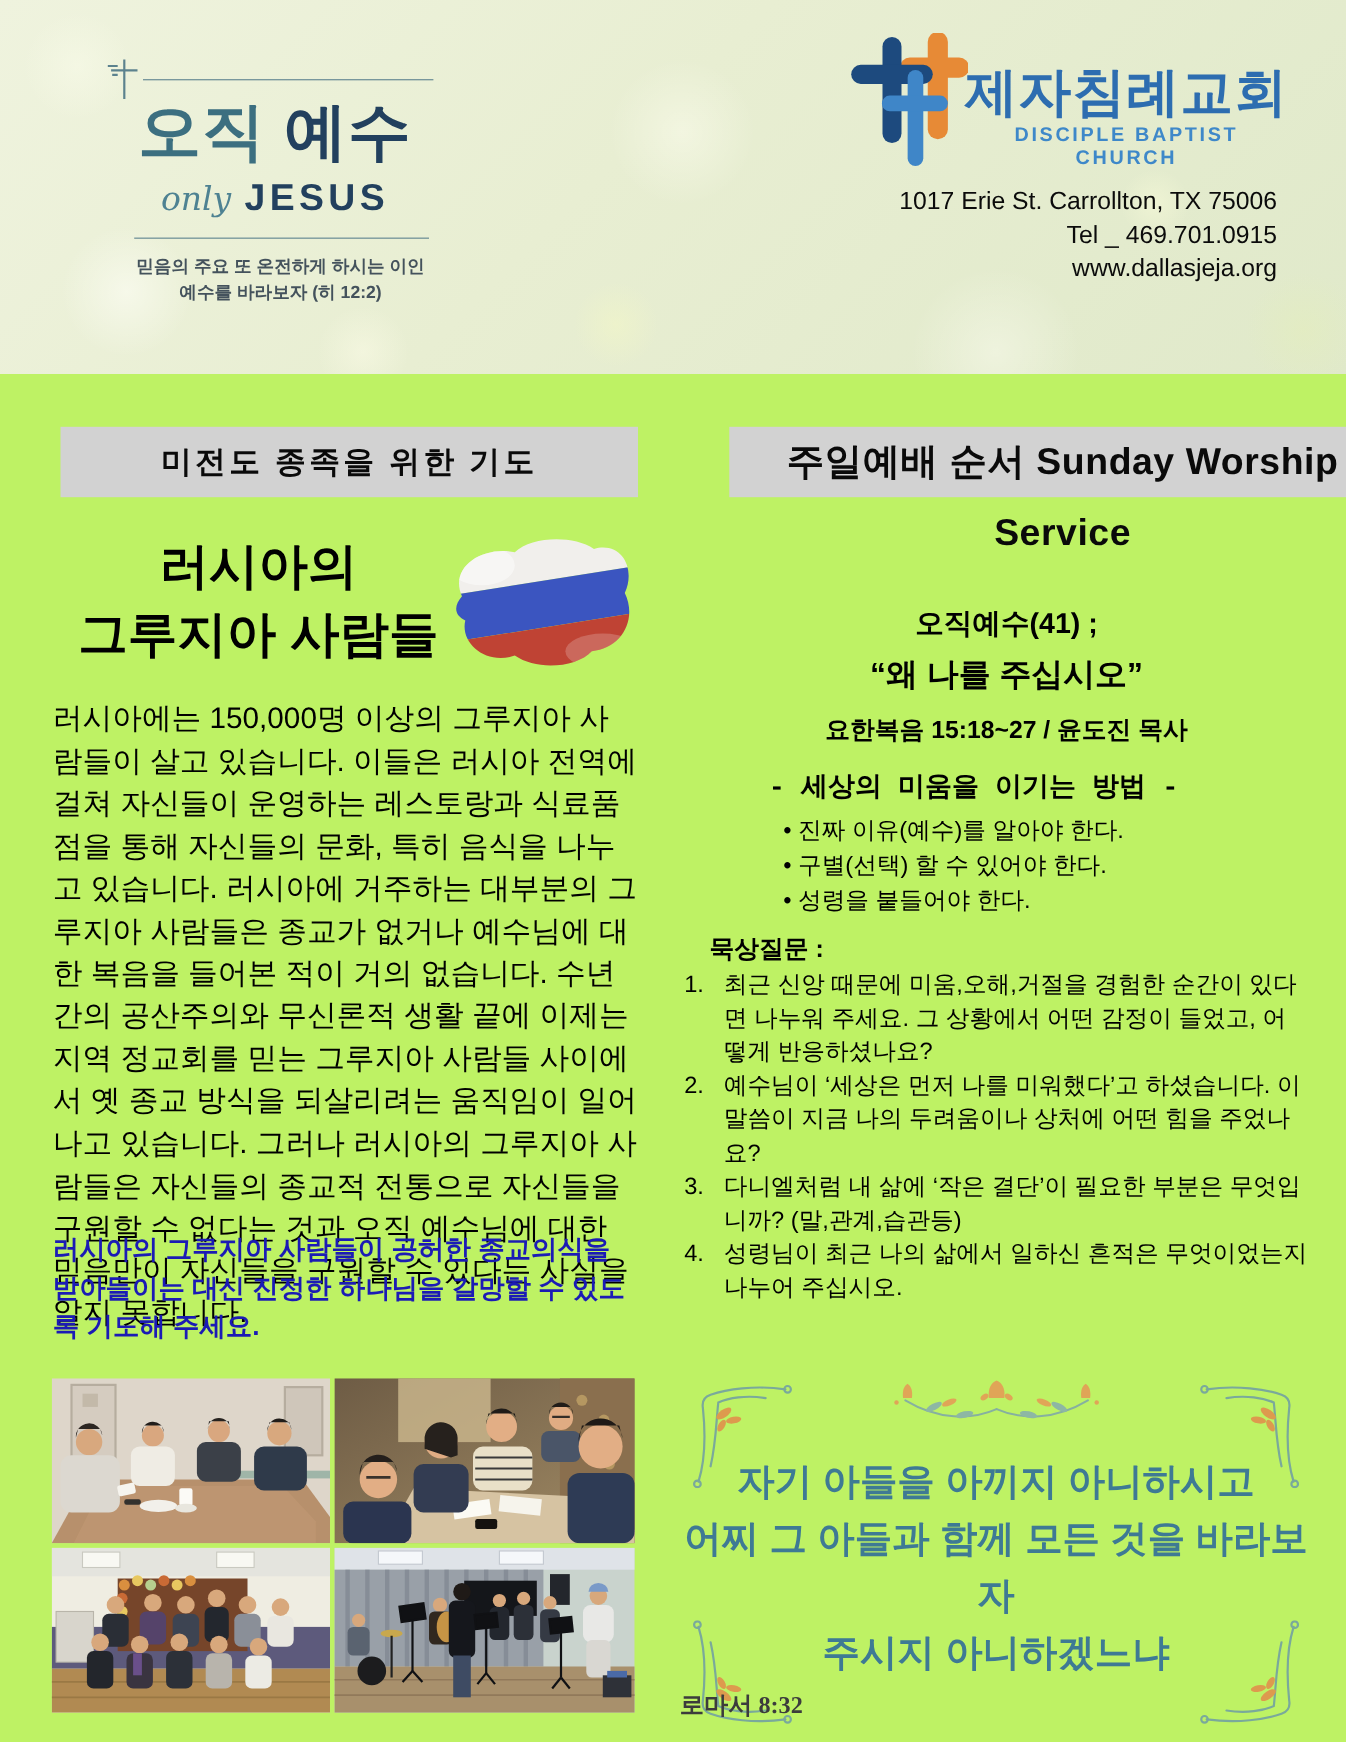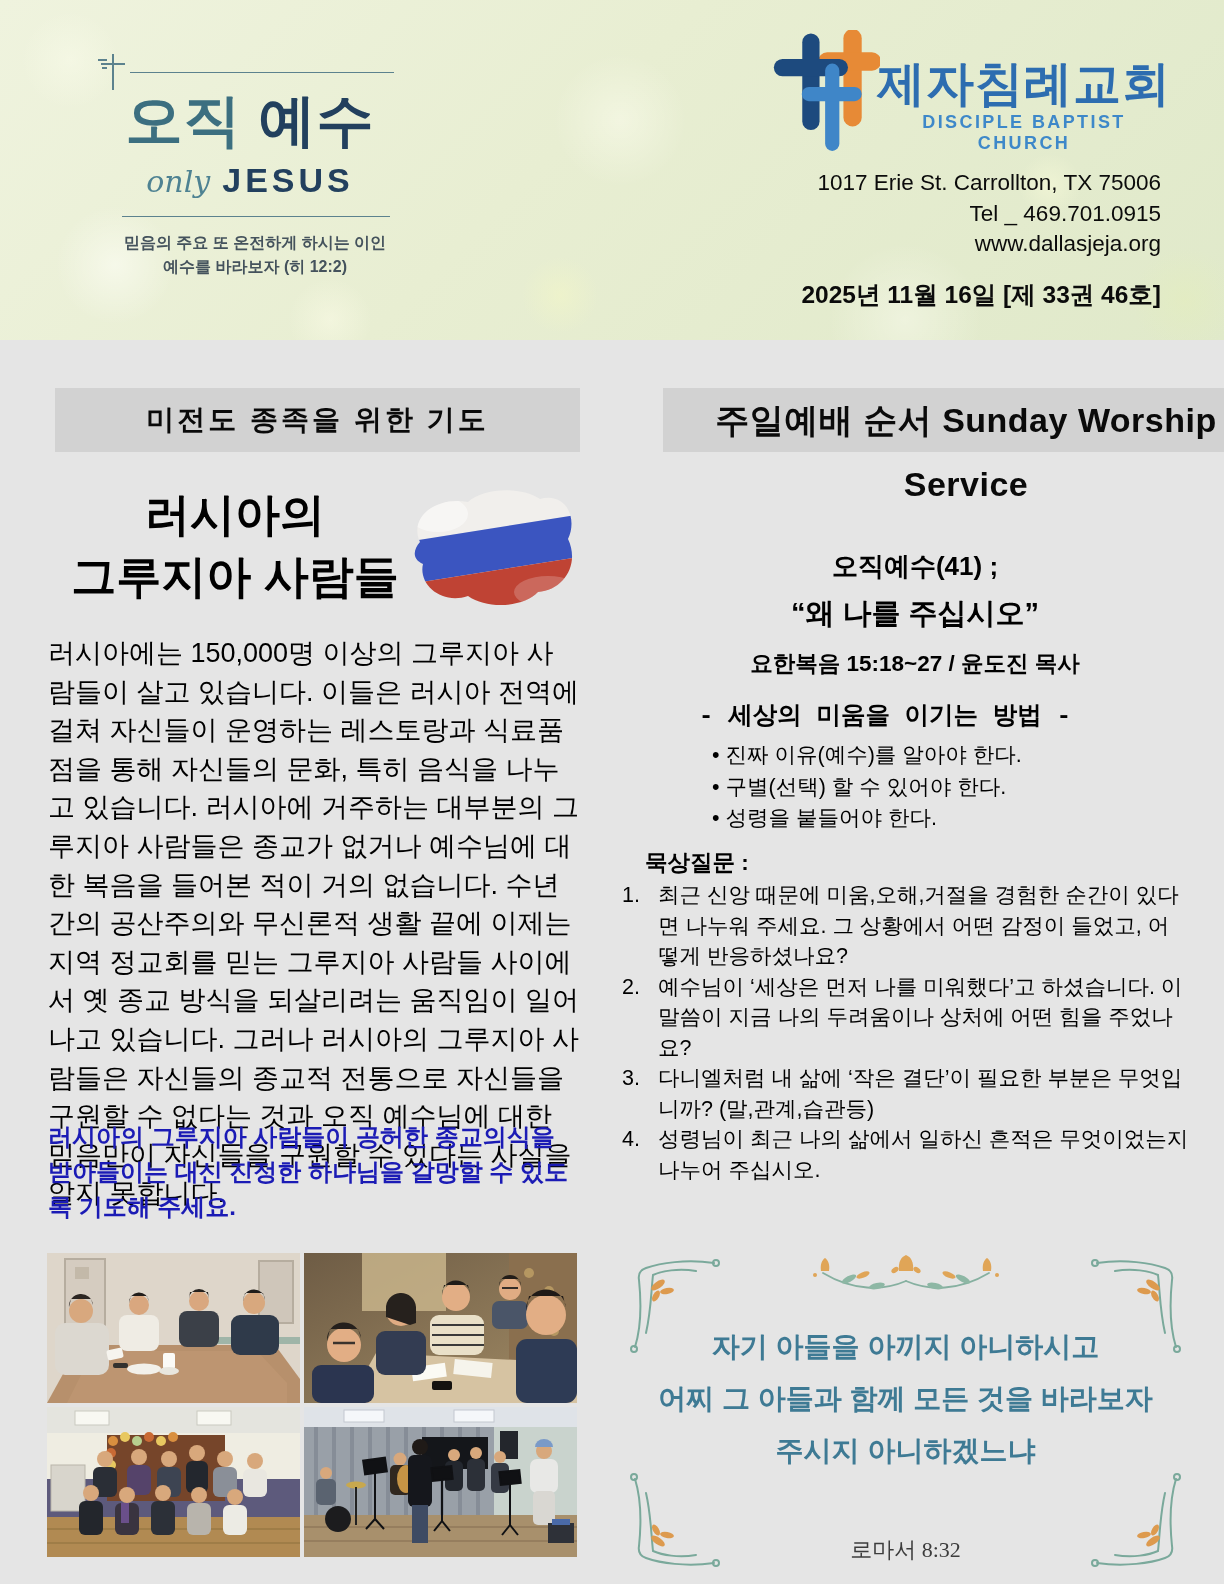--- a/index.html
+++ b/index.html
@@ -1,16 +1,16 @@
 <!DOCTYPE html>
 <html><head>
 <meta charset="utf-8">
 <style>
   html,body{margin:0;padding:0;background:#ffffff;}
-  .page{position:relative;width:1224px;height:1584px;background:#e5e5e5;overflow:hidden;
+  .page{position:relative;width:1224px;height:1584px;background:#bef264;overflow:hidden;
         font-family:"Liberation Sans","DejaVu Sans",sans-serif;}
 
   
   .banner{position:absolute;left:0;top:0;width:1224px;height:340px;
     background:
       radial-gradient(circle 85px at 115px 265px, rgba(255,255,248,.55), transparent 70%),
       radial-gradient(circle 60px at 330px 320px, rgba(252,252,232,.5), transparent 70%),
       radial-gradient(circle 95px at 620px 120px, rgba(255,255,242,.45), transparent 70%),
       radial-gradient(circle 55px at 560px 295px, rgba(242,246,200,.6), transparent 70%),
       radial-gradient(circle 110px at 905px 320px, rgba(255,255,246,.4), transparent 70%),
@@ -76,23 +76,23 @@
 
   
   .verse-frame{position:absolute;left:618px;top:1243px;width:575px;height:332px;}
   .corner{position:absolute;width:92px;height:98px;}
   .corner.tl{left:10px;top:12px;}
   .corner.tr{right:10px;top:12px;transform:scaleX(-1);}
   .corner.bl{left:10px;bottom:4px;transform:scaleY(-1);}
   .corner.br{right:10px;bottom:4px;transform:scale(-1,-1);}
   .floral{position:absolute;left:50%;top:6px;transform:translateX(-50%);width:230px;height:46px;}
   .verse-text{position:absolute;left:0;top:78px;width:100%;text-align:center;
-    font-size:28px;line-height:52px;font-weight:800;color:#3e7a94;}
-  .verse-ref{position:absolute;left:0;top:292px;width:100%;text-align:center;
-    font-size:22px;font-weight:400;color:#3c3c3c;
+    font-size:34px;line-height:52px;font-weight:800;color:#3e7a94;}
+  .verse-ref{position:absolute;left:0;top:292px;width:100%;
+    font-size:22px;font-weight:700;color:#3c3c3c;
     font-family:"Liberation Serif","DejaVu Serif",serif;}
 </style>
 </head>
 <body>
 
 <div class="page">
 
   <div class="banner">
 
     <svg class="cross-mark" viewBox="0 0 34 40">
@@ -130,21 +130,20 @@
       </g>
     </svg>
     <div class="church-ko">제자침례교회</div>
     <div class="church-en">DISCIPLE BAPTIST CHURCH</div>
 
     <div class="addr">
       <div>1017 Erie St. Carrollton, TX 75006</div>
       <div>Tel _ 469.701.0915</div>
       <div>www.dallasjeja.org</div>
     </div>
-    <div class="issue">2025년 11월 16일 [제 33권 46호]</div>
   </div>
 
   <div class="bar left">미전도 종족을 위한 기도</div>
   <div class="bar right">주일예배 순서 Sunday Worship Service</div>
 
   <div class="article-title">
     <div>러시아의</div>
     <div>그루지아 사람들</div>
   </div>
 

